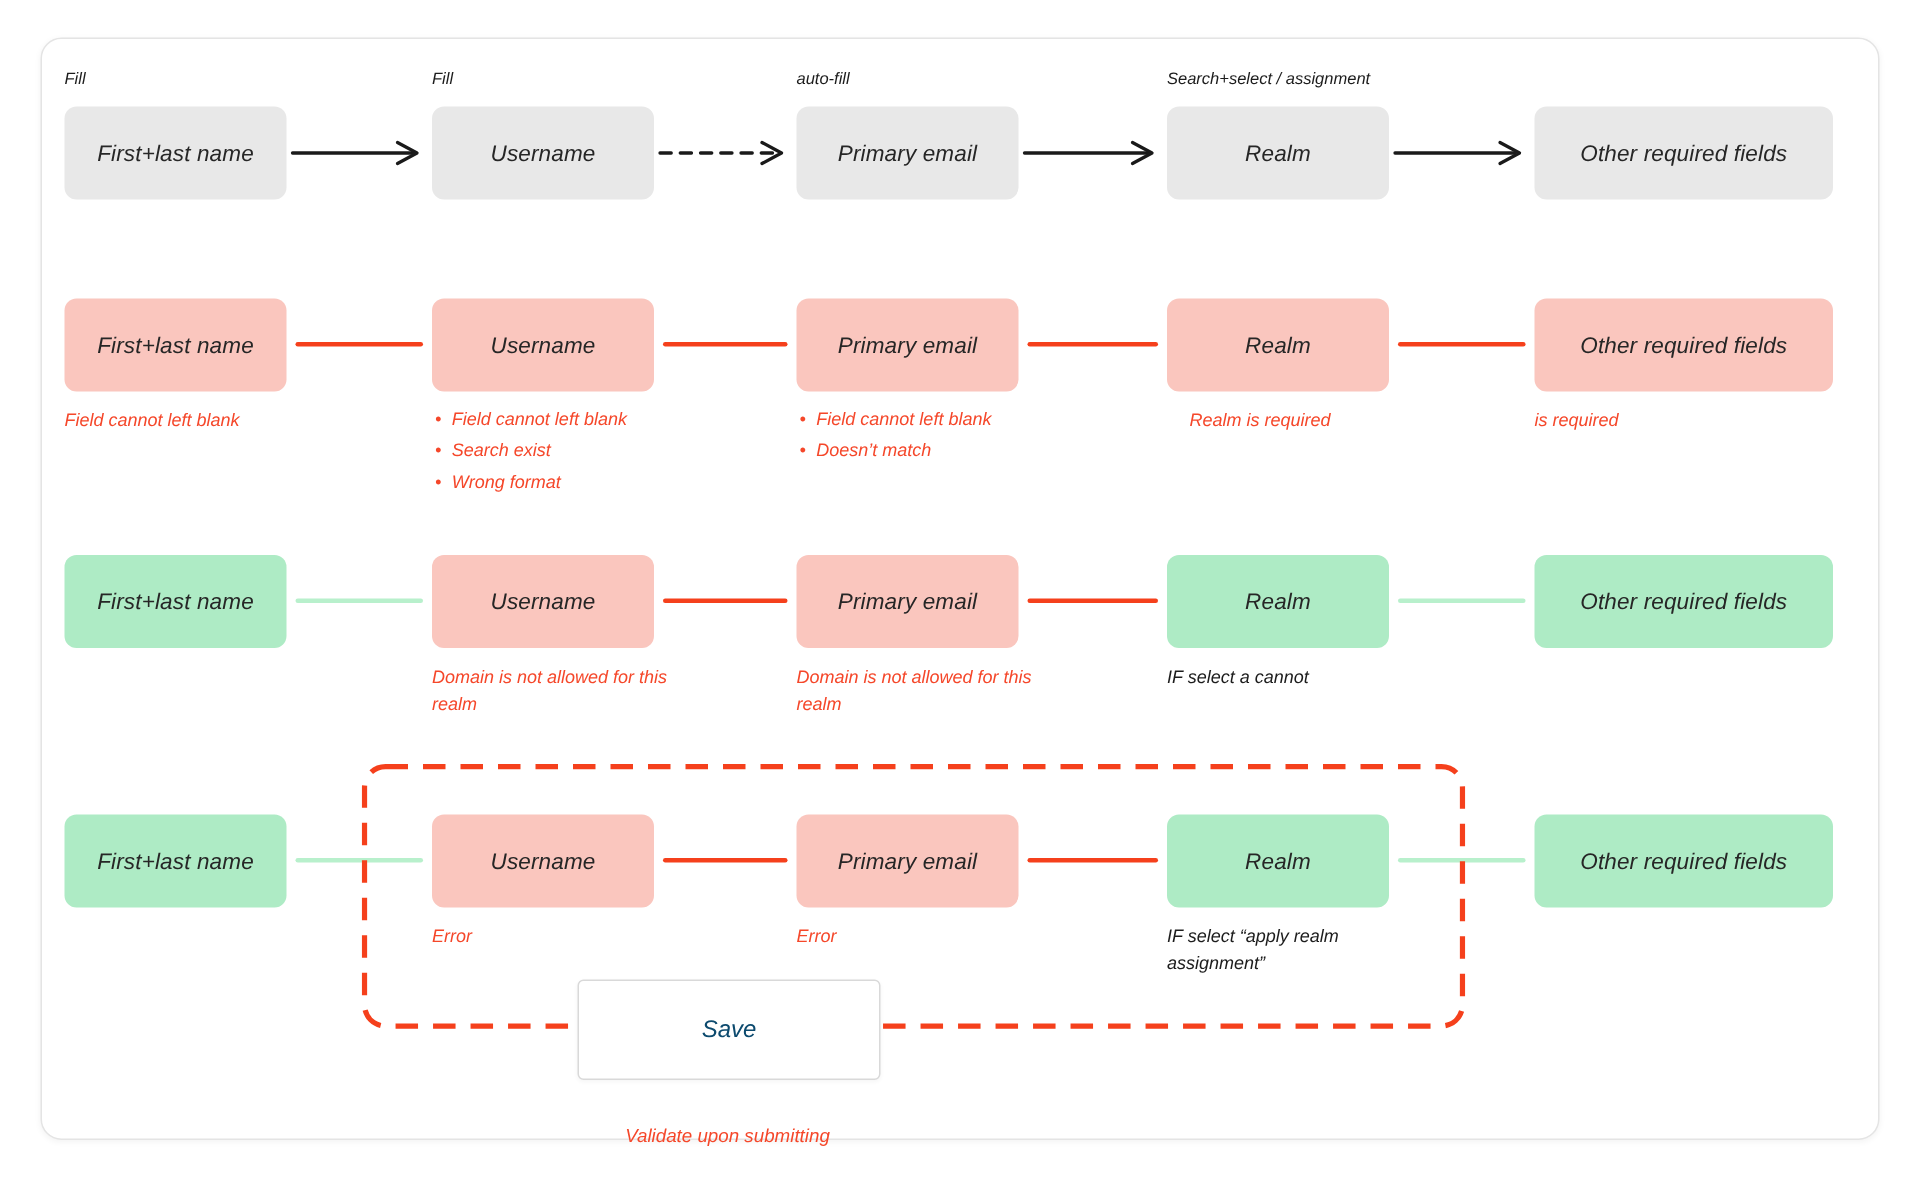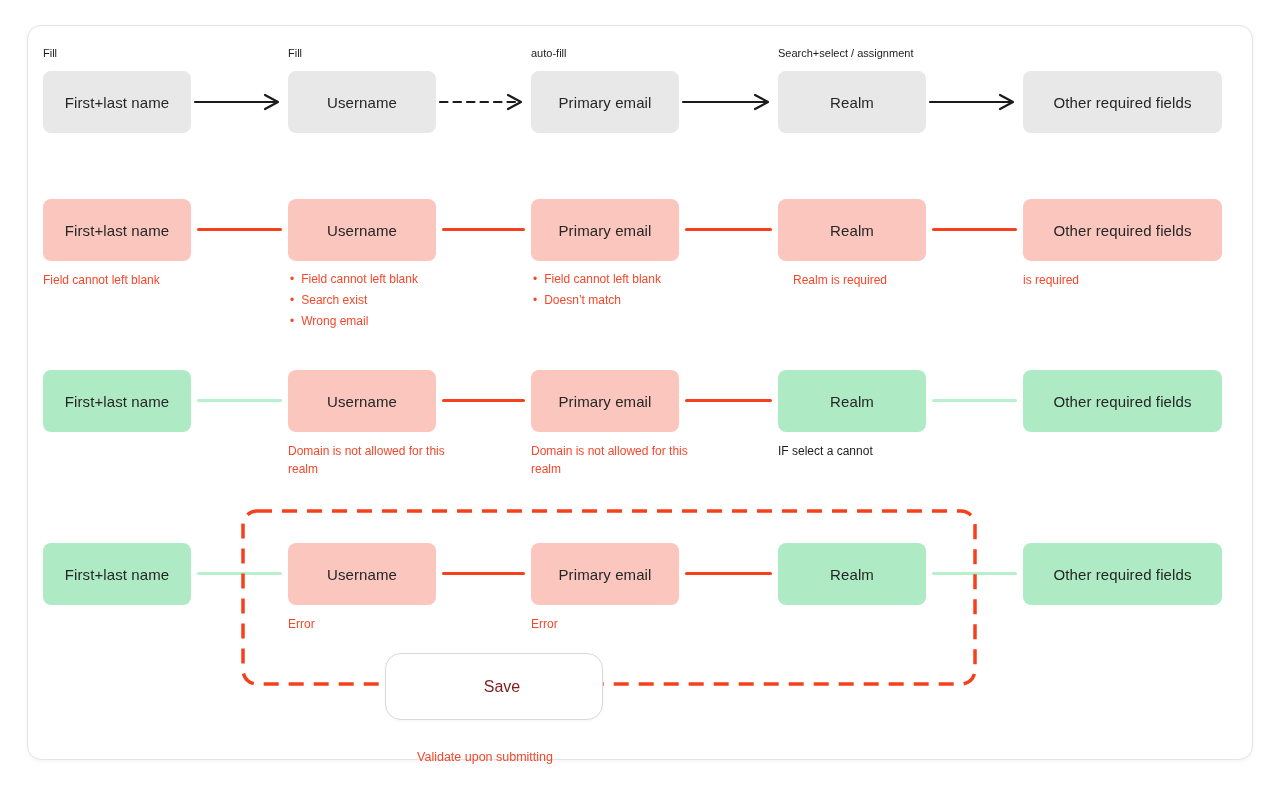--- a/index.html
+++ b/index.html
@@ -1,39 +1,39 @@
 <!DOCTYPE html>
 <html><head>
 <meta charset="utf-8">
 <style>
   html,body{margin:0;padding:0;background:#ffffff;}
   body{width:1280px;height:789px;position:relative;font-family:"Liberation Sans",sans-serif;}
   .card{position:absolute;left:27px;top:25px;width:1224px;height:733px;background:#fff;
-        border:1px solid #e4e4e4;border-radius:14px;box-shadow:0 1px 4px rgba(0,0,0,.05);}
+        border:1px solid #e4e4e4;border-radius:14px;box-shadow:0 1px 4px rgba(0,0,0,.05);font-style:italic;}
   .box{position:absolute;height:62px;border-radius:8px;display:flex;align-items:center;justify-content:center;
        font-size:15px;color:#262626;z-index:3;letter-spacing:.1px;white-space:nowrap;}
   .box.default{background:#e8e8e8;}
   .box.error{background:#fac6be;}
   .box.valid{background:#aeebc5;}
   .toplabel{position:absolute;font-size:11px;color:#1c1c1c;z-index:3;white-space:nowrap;}
   .conn{position:absolute;border-radius:2px;z-index:1;}
   .conn.error-line{height:3px;background:#f5401c;}
   .conn.valid-line{height:3px;background:#b8f0cc;}
   .arrowsvg{position:absolute;z-index:1;top:66px;height:20px;}
   .arrowsvg path{stroke:#1a1a1a;stroke-width:2.2;fill:none;stroke-linecap:round;stroke-linejoin:round;}
   .arrowsvg path.dash{stroke-dasharray:7.5 6;}
   .note{position:absolute;font-size:12px;line-height:1.5;z-index:3;}
   .note.err{color:#f5472a;}
   .note.info{color:#1c1c1c;}
   .bullets{position:absolute;z-index:3;}
   .bullets .b{display:flex;gap:7px;line-height:21px;color:#f5472a;font-size:12px;white-space:nowrap;}
   .dashed-group{position:absolute;left:213px;top:483px;width:736px;height:177px;z-index:2;}
   .save-btn{position:absolute;left:357px;top:627px;width:200px;height:65px;background:#fff;
-            border:1.5px solid #d9d9d9;border-radius:16px;display:flex;align-items:center;justify-content:center;
-            font-size:16px;color:#7f1d1d;z-index:4;box-shadow:0 1px 3px rgba(0,0,0,.04);cursor:pointer;padding-left:16px;}
+            border:1.5px solid #d9d9d9;border-radius:4px;display:flex;align-items:center;justify-content:center;
+            font-size:16px;color:#0c4a6e;z-index:4;box-shadow:0 1px 3px rgba(0,0,0,.04);cursor:pointer;}
   .validate-note{position:absolute;left:357px;top:703px;width:200px;text-align:center;
                  font-size:12.5px;color:#f5472a;z-index:3;margin-top:21px;}
 </style>
 </head>
 <body>
 
 <div class="card">
 
   <div class="toplabel" style="left:15px;top:21px">Fill</div>
   <div class="toplabel" style="left:260px;top:21px">Fill</div>
@@ -99,21 +99,21 @@
     <div class="b">
         <span>•</span>
         <span>Field cannot left blank</span>
       </div>
     <div class="b">
         <span>•</span>
         <span>Search exist</span>
       </div>
     <div class="b">
         <span>•</span>
-        <span>Wrong email</span>
+        <span>Wrong format</span>
       </div>
   </div>
   <div class="bullets" style="left:505px;top:243px">
     <div class="b">
         <span>•</span>
         <span>Field cannot left blank</span>
       </div>
     <div class="b">
         <span>•</span>
         <span>Doesn’t match</span>
@@ -167,17 +167,18 @@
       <span>Other required fields</span>
     </div>
 
   <div class="conn valid-line" style="left:169px;top:546px;width:85px"></div>
   <div class="conn error-line" style="left:414px;top:546px;width:83px"></div>
   <div class="conn error-line" style="left:657px;top:546px;width:87px"></div>
   <div class="conn valid-line" style="left:904px;top:546px;width:85px"></div>
 
   <div class="note err" style="left:260px;top:589px;width:140px">Error</div>
   <div class="note err" style="left:503px;top:589px;width:140px">Error</div>
+  <div class="note info" style="left:750px;top:589px;width:142px">IF select “apply realm assignment”</div>
 
   <div class="save-btn">Save</div>
   <div class="validate-note">Validate upon submitting</div>
 
 </div>
 
 </body></html>

